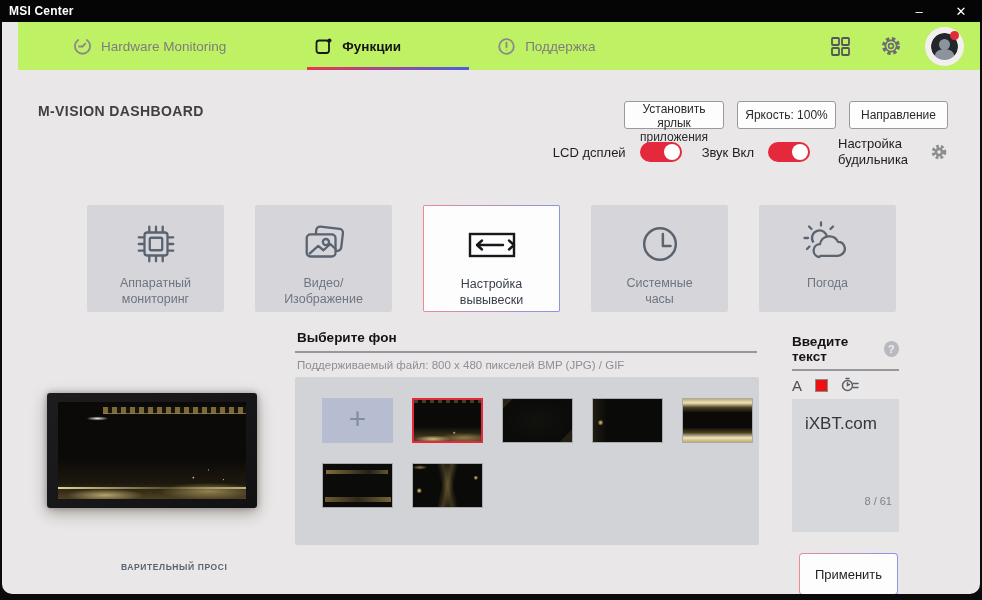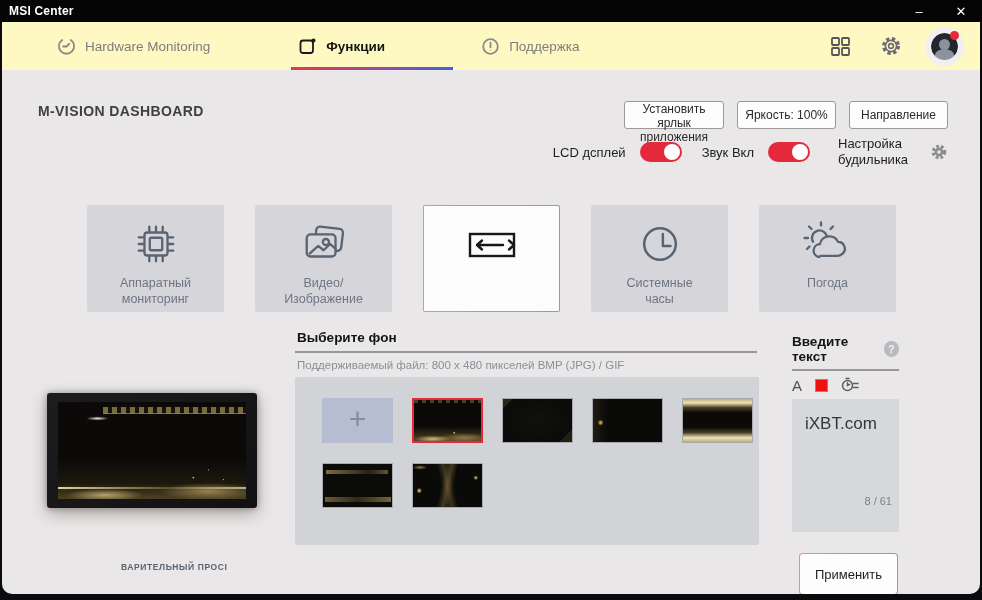--- a/index.html
+++ b/index.html
@@ -12,21 +12,21 @@
   .titlebar .app-title { font-size:12px; margin-left:9px; font-weight:600; letter-spacing:.2px; }
   .win-btns { margin-left:auto; display:flex; height:100%; }
   .win-btn { width:42px; height:100%; display:flex; align-items:center; justify-content:center;
     color:#fff; font-size:13px; cursor:default; }
 
   
   .content { position:absolute; top:22px; left:2px; right:2px; bottom:6px;
     background:#e9e7e8; border-radius:0 0 10px 10px; overflow:hidden; }
 
   
-  .nav { position:absolute; top:0; left:0; right:0; height:48px; background:#fef9c3;
+  .nav { position:absolute; top:0; left:16px; right:0; height:48px; background:#bef264;
     display:flex; align-items:center; }
   .tab { position:relative; display:flex; align-items:center; gap:9px; height:100%; cursor:default; }
   .tab-hm { margin-left:55px; }
   .tab-fn { margin-left:88px; }
   .tab-sup { margin-left:96px; }
   .tab .tlabel { font-size:13.5px; color:#7d7d7d; }
   .tab.active .tlabel { color:#141414; font-weight:700; }
   .tab.active::after { content:""; position:absolute; left:-7px; bottom:0; width:162px; height:3px;
     background:linear-gradient(90deg,#e8374b,#4a5fe2); }
   .nav-right { margin-left:auto; margin-right:22px; display:flex; align-items:center; gap:29px; }
@@ -273,20 +273,21 @@
           <div class="tname">Видео/Изображение</div>
         </div>
         <div class="tile selected">
           <div class="ticon">
             <svg width="50" height="46" viewBox="0 0 50 46" fill="none" stroke="#16181c" stroke-width="2.4">
               <rect x="3" y="12" width="44" height="22"></rect>
               <path d="M36 23 H10 M10 23 l5-4.5 M10 23 l5 4.5" stroke-linecap="round" stroke-linejoin="round"></path>
               <path d="M47 23 l-5-4.5 M47 23 l-5 4.5" stroke-linecap="round" stroke-linejoin="round"></path>
             </svg>
           </div>
+          <div class="tname">Настройка вывывески</div>
         </div>
         <div class="tile">
           <div class="ticon">
             <svg width="46" height="46" viewBox="0 0 48 48" fill="none" stroke="#5a6370" stroke-width="2.6">
               <circle cx="24" cy="24" r="16.5"></circle>
               <path d="M27 13.5 V26 H35" stroke-linecap="round" stroke-linejoin="round"></path>
             </svg>
           </div>
           <div class="tname">Системные часы</div>
         </div>

